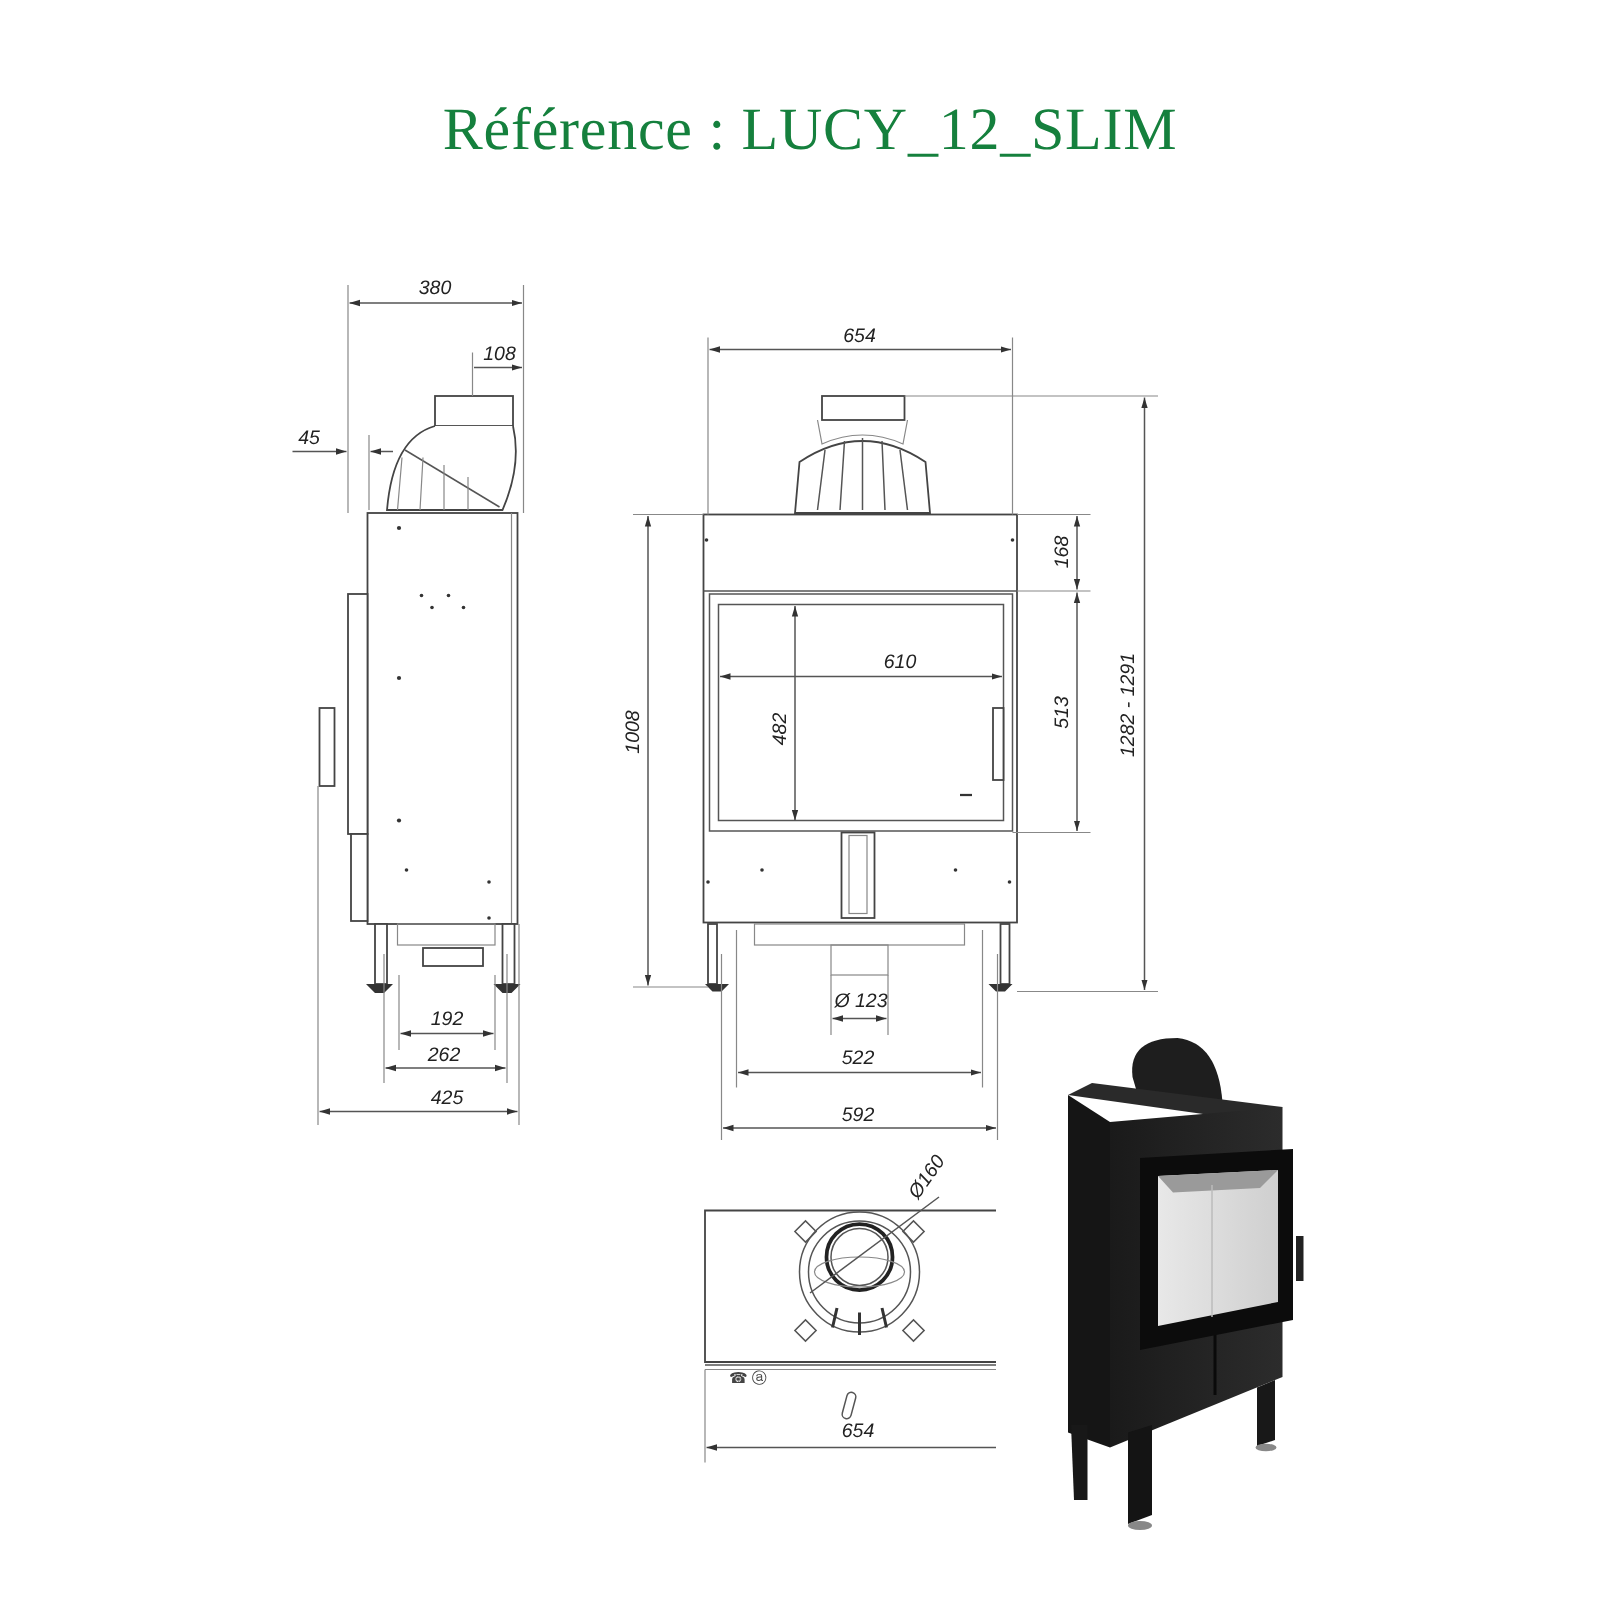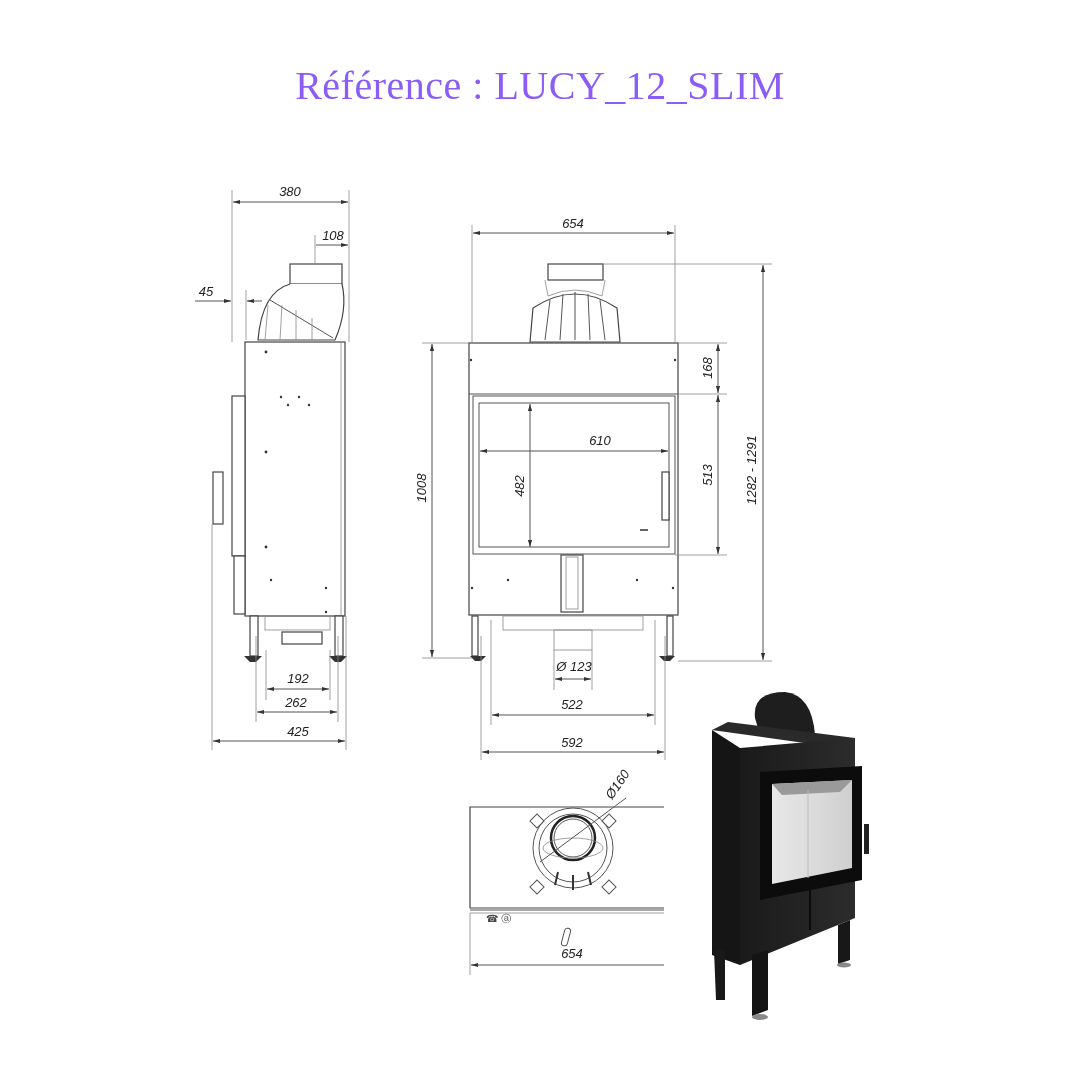--- a/index.html
+++ b/index.html
@@ -1,17 +1,17 @@
 <!DOCTYPE html>
 <html><head>
 <meta charset="utf-8">
 <style>
   html,body{margin:0;padding:0;background:#fff;}
   body{width:1080px;height:1080px;position:relative;overflow:hidden;font-family:"Liberation Sans",sans-serif;}
-  .title{position:absolute;top:62px;left:0;width:1080px;text-align:center;font-family:"Liberation Serif","DejaVu Serif",serif;font-size:40px;color:#8b5cf6;letter-spacing:0.5px;}
+  .title{position:absolute;top:62px;left:0;width:1080px;text-align:center;font-family:"Liberation Serif","DejaVu Serif",serif;font-size:40px;color:#15803d;letter-spacing:0.5px;}
   svg{position:absolute;left:0;top:0;}
   .dim{font-family:"Liberation Sans",sans-serif;font-style:italic;font-size:13px;fill:#222;}
   .ln{stroke:#555;stroke-width:1;fill:none;}
   .thin{stroke:#888;stroke-width:0.8;fill:none;}
   .body{stroke:#444;stroke-width:1.2;fill:#fff;}
 </style>
 </head>
 <body>
 
 <div class="title">Référence : LUCY_12_SLIM</div>

